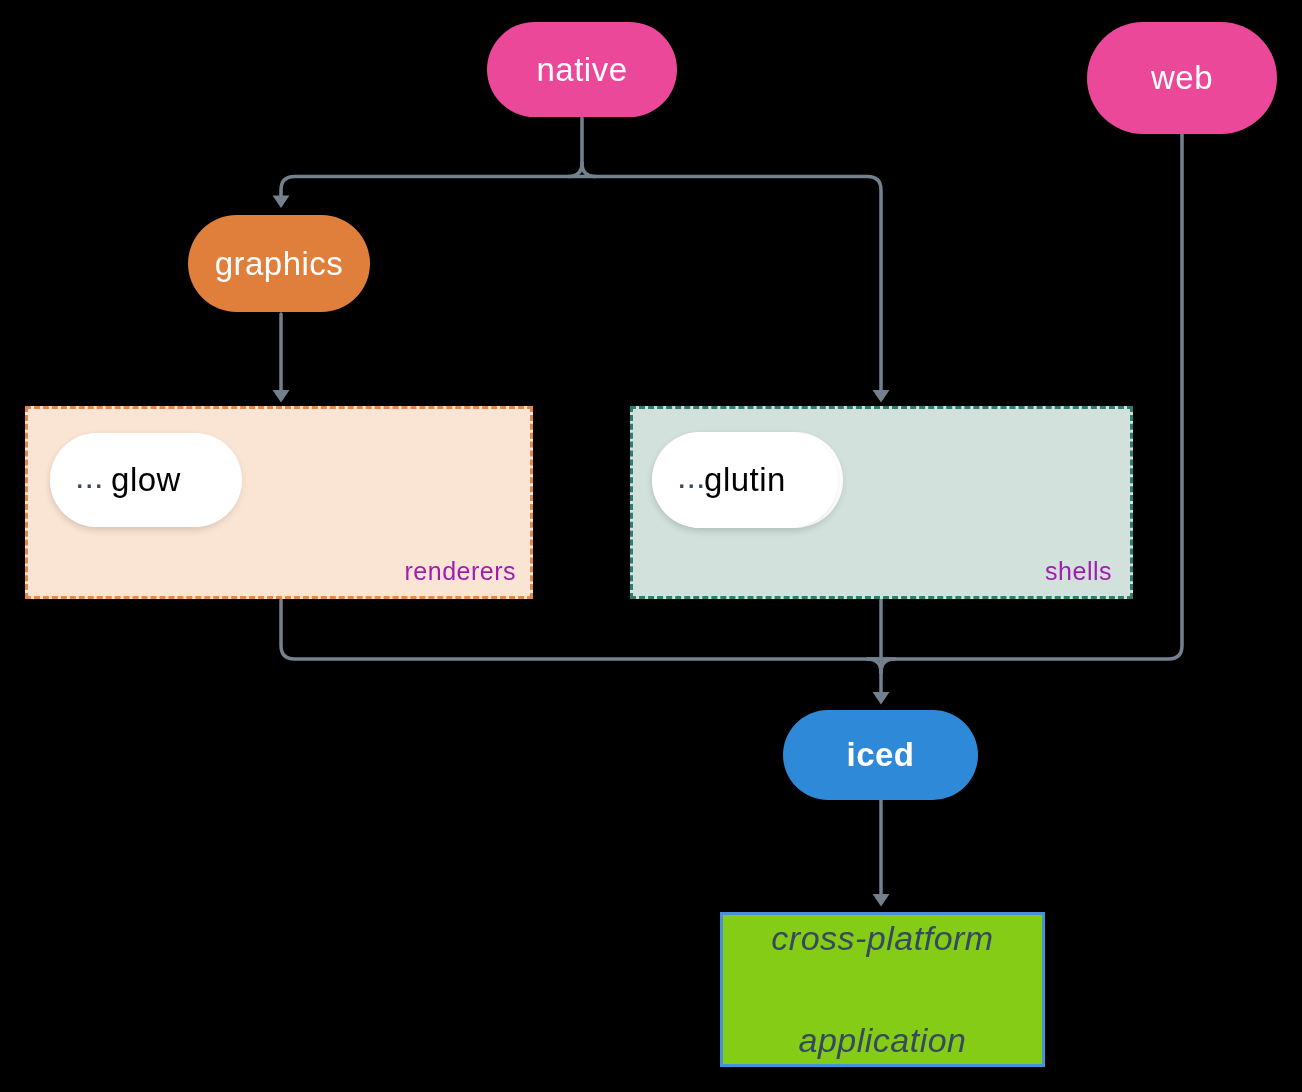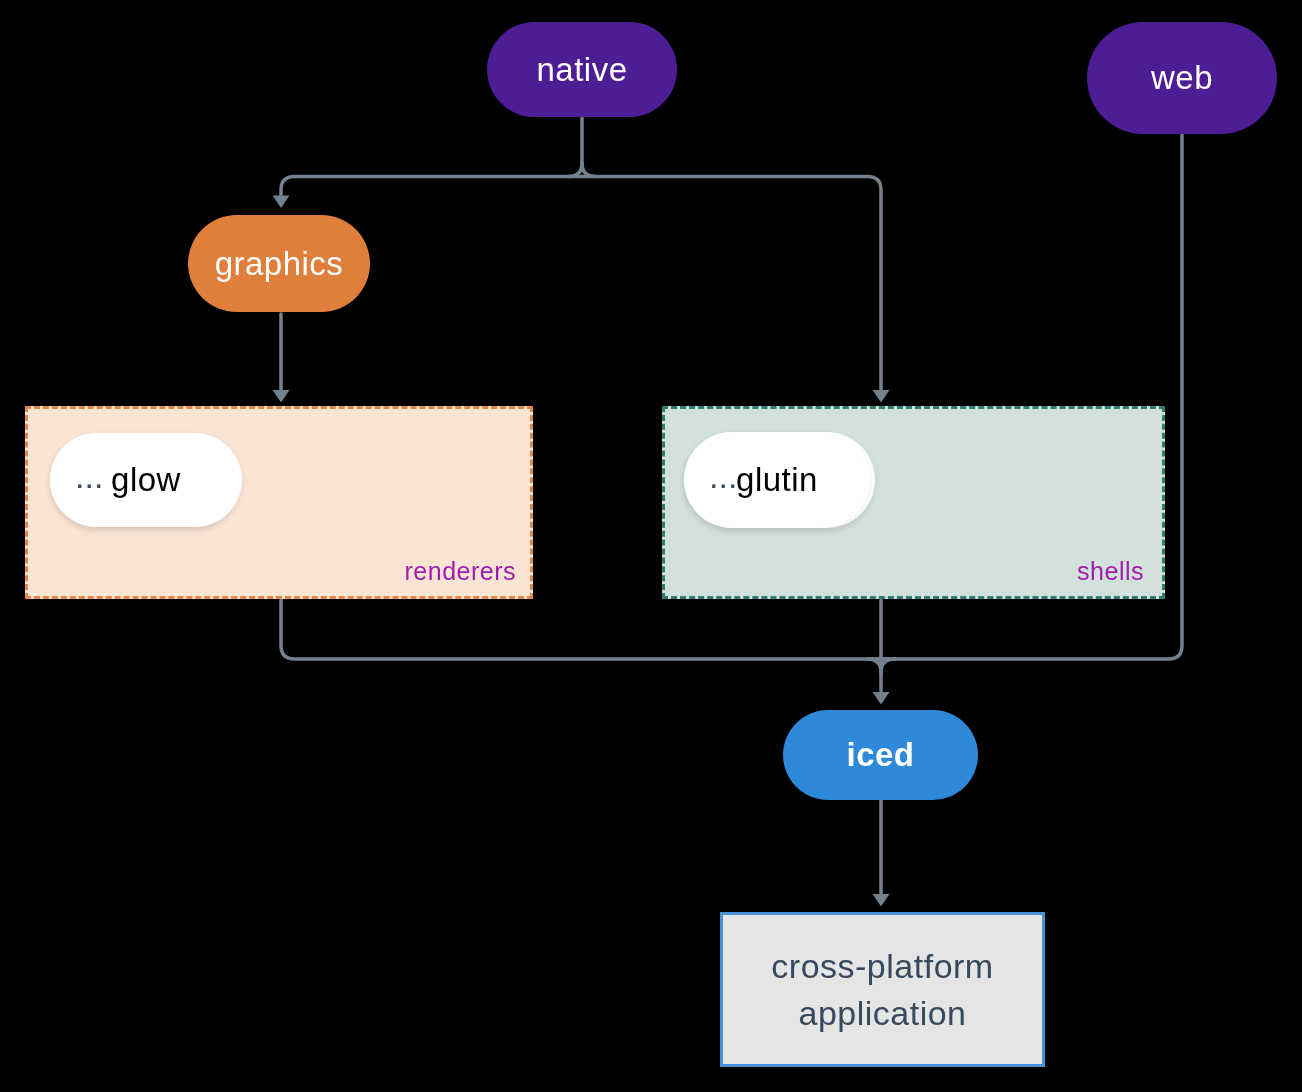--- a/index.html
+++ b/index.html
@@ -34,21 +34,21 @@
   .pill {
     position: absolute;
     display: flex;
     align-items: center;
     justify-content: center;
     border-radius: 60px;
     font-size: 33px;
     letter-spacing: 0.5px;
     color: #FFFFFF;
   }
-  .pill-purple { background: #4c1d95; }
+  .pill-purple { background: #ec4899; }
   .pill-orange { background: #E07F3C; }
   .pill-blue   { background: #2E89D8; }
   .pill-white  {
     background: #FFFFFF;
     color: #000000;
     box-shadow: 0 3px 7px rgba(0,0,0,0.08);
   }
   .node-native   { left: 487px;  top: 22px;  width: 190px; height: 95px; }
   .node-web      { left: 1087px; top: 22px;  width: 190px; height: 112px; }
   .node-graphics { left: 188px;  top: 215px; width: 182px; height: 97px; }
@@ -60,21 +60,20 @@
   }
   .group-renderers {
     left: 25px; top: 406px; width: 508px; height: 193px;
     background: #FAE5D5;
     border: 3px dashed #E1884A;
   }
   .group-shells {
     left: 630px; top: 406px; width: 503px; height: 193px;
     background: #D2E1DB;
     border: 3px dashed #2E7D6E;
-    margin-left: 32px;
   }
   .group-row {
     position: absolute;
     display: flex;
     align-items: center;
   }
   .group-renderers .group-row { left: 22px; top: 24px; height: 94px; }
   .group-shells    .group-row { left: 19px; top: 23px; height: 96px; }
   .group-renderers .pill-a { width: 187px; height: 94px; margin-right: 21px; }
   .group-renderers .pill-b { width: 192px; height: 94px; }
@@ -94,30 +93,31 @@
     color: #a21caf;
     letter-spacing: 0.5px;
   }
   .group-renderers .group-label { right: 14px; }
   .group-shells    .group-label { right: 18px; }
 
   .app-box {
     position: absolute;
     left: 720px; top: 912px; width: 325px; height: 155px;
     box-sizing: border-box;
-    background: #e5e5e5;
+    background: #84cc16;
     border: 3px solid #4791D7;
     display: flex;
     flex-direction: column;
     align-items: center;
-    justify-content: center;
+    justify-content: space-between;
     font-size: 34px;
     line-height: 47px;
     color: #36495E;
     letter-spacing: 0.5px;
+    font-style: italic;
   }
 </style>
 </head>
 <body>
 
 <div class="canvas">
 
   <svg class="connectors" viewBox="0 0 1302 1092" xmlns="http://www.w3.org/2000/svg">
 
     <path d="M582 118 V163"></path>

